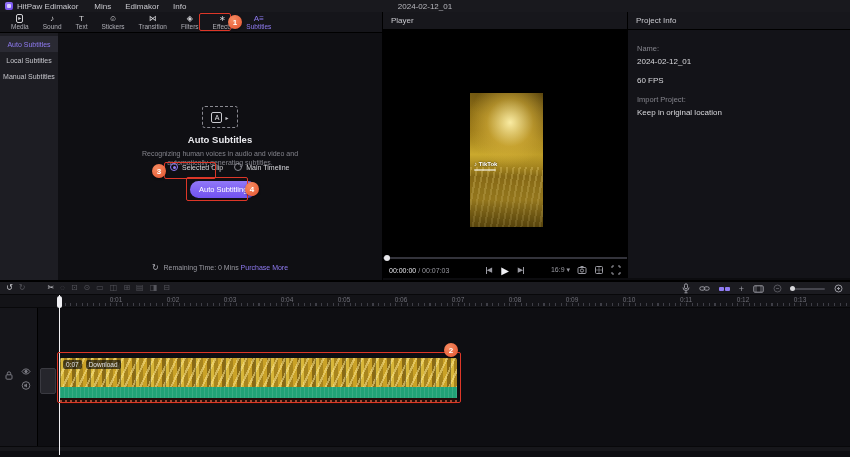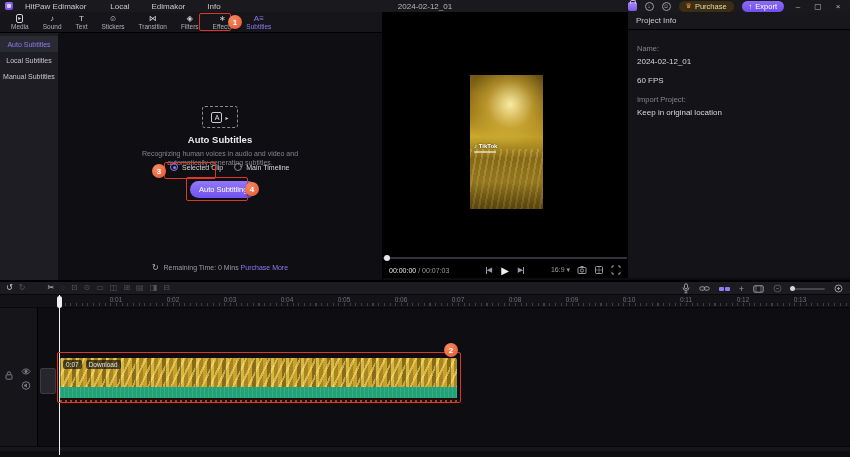--- a/index.html
+++ b/index.html
@@ -2,21 +2,21 @@
 <html><head>
 <meta charset="utf-8">
 <style>
   * { margin:0; padding:0; box-sizing:border-box; }
   html,body { width:850px; height:457px; overflow:hidden; background:#0c0c0f;
     font-family:"Liberation Sans","DejaVu Sans",sans-serif; color:#d6d6da; }
   #app { position:relative; width:850px; height:457px; background:#0c0c0f; }
 
   
   #titlebar { position:absolute; left:0; top:0; width:850px; height:12px;
-    background:#19191e; display:flex; align-items:center; font-size:8px; color:#c9c9cf;gap:8px; }
+    background:#19191e; display:flex; align-items:center; font-size:8px; color:#c9c9cf; }
   .logo { width:8px; height:8px; margin:0 4px 0 5px; border-radius:2px;
     background:linear-gradient(135deg,#9a79ff,#6b46e8); position:relative; }
   .logo::after{ content:""; position:absolute; left:2px; top:2px; width:4px; height:4px;
     border-radius:1px; background:#e8e2ff; opacity:.85; }
   .app-name { margin-right:16px; }
   .menu-item { margin-right:14px; cursor:default; }
   .tb-center { position:absolute; left:0; right:0; text-align:center; font-size:8px; color:#b9b9bf; pointer-events:none; }
   .tb-right { margin-left:auto; display:flex; align-items:center; gap:8px; padding-right:6px; }
   .bag-icon { width:9px; height:9px; border-radius:2px; background:linear-gradient(180deg,#a98cf5,#7b58e8); position:relative; }
   .bag-icon::before { content:""; position:absolute; left:2px; top:-2px; width:4px; height:3px;
@@ -175,40 +175,24 @@
   #ann-m-4 { left:245px; top:182px; }
 </style>
 </head>
 <body>
 
 <div id="app">
 
   <div id="titlebar">
     <span class="logo"></span>
     <span class="app-name">HitPaw Edimakor</span>
-    <span class="menu-item">Local</span>
+    <span class="menu-item">Mins</span>
     <span class="menu-item">Edimakor</span>
     <span class="menu-item">Info</span>
     <span class="tb-center">2024-02-12_01</span>
-    <span class="tb-right">
-      <span class="bag-icon"></span>
-      <span class="circ-icon">↓</span>
-      <span class="circ-icon">☺</span>
-      <span class="pill pill-purchase">
-        <span class="crown">♛</span>
-        <span>Purchase</span>
-      </span>
-      <span class="pill pill-export">
-        <span>↑</span>
-        <span>Export</span>
-      </span>
-      <span class="win-btn">–</span>
-      <span class="win-btn">▢</span>
-      <span class="win-btn">×</span>
-    </span>
   </div>
 
   <div id="main">
 
     <div id="left-panel">
       <div id="ribbon">
         <div class="ribbon-tab">
           <span class="ric boxed">▸</span>
           <span class="rlb">Media</span>
         </div>
@@ -273,20 +257,21 @@
           <div class="remaining-bar">
             <span class="refresh">↻</span>
             <span>Remaining Time: 0 Mins</span>
             <span class="purchase-more">Purchase More</span>
           </div>
         </div>
       </div>
     </div>
 
     <div id="player-panel">
+      <div class="panel-header">Player</div>
       <div id="stage">
         <div id="video">
           <div class="watermark">
             <span class="wm-note">♪</span>
             <span>TikTok</span>
             <div class="wm-user"></div>
           </div>
         </div>
       </div>
       <div id="seekbar">

